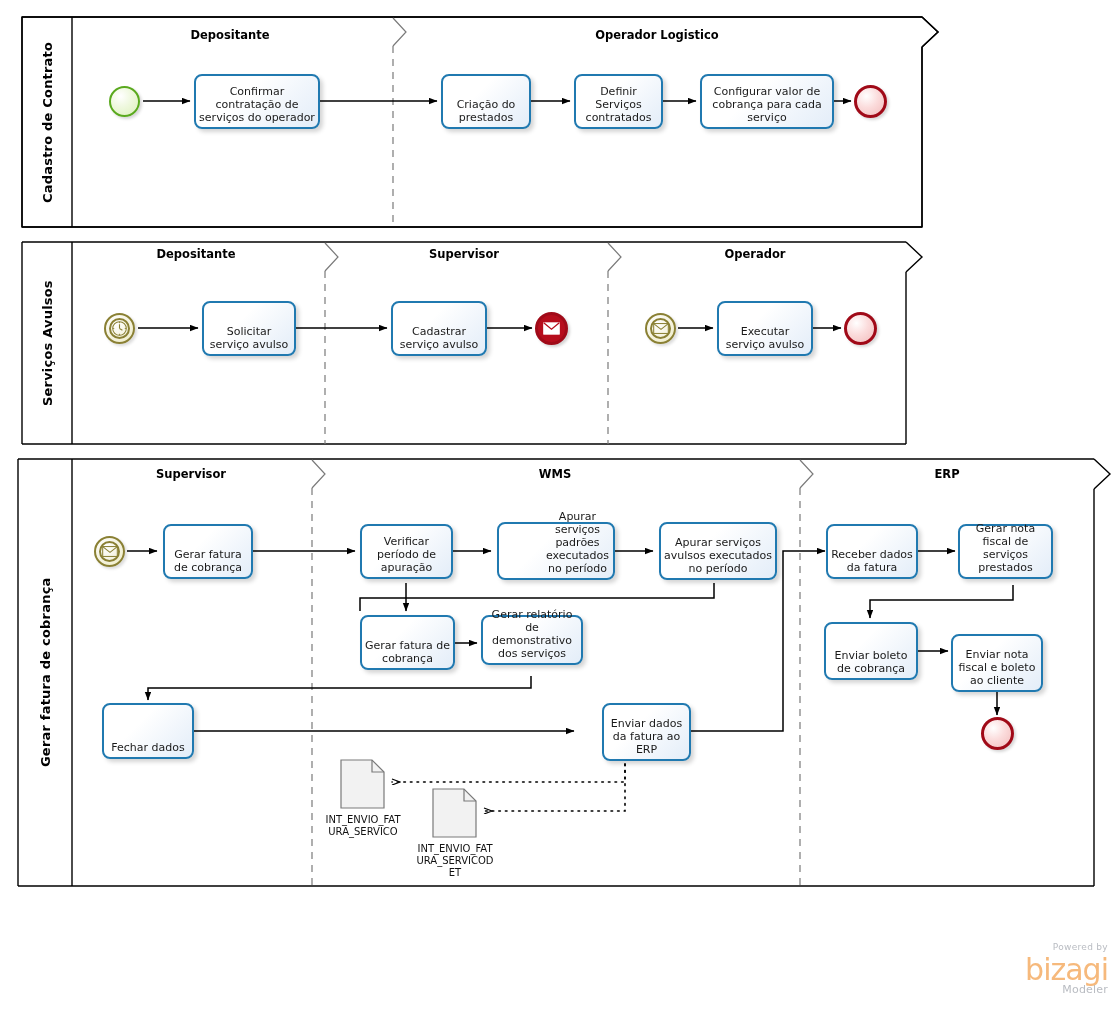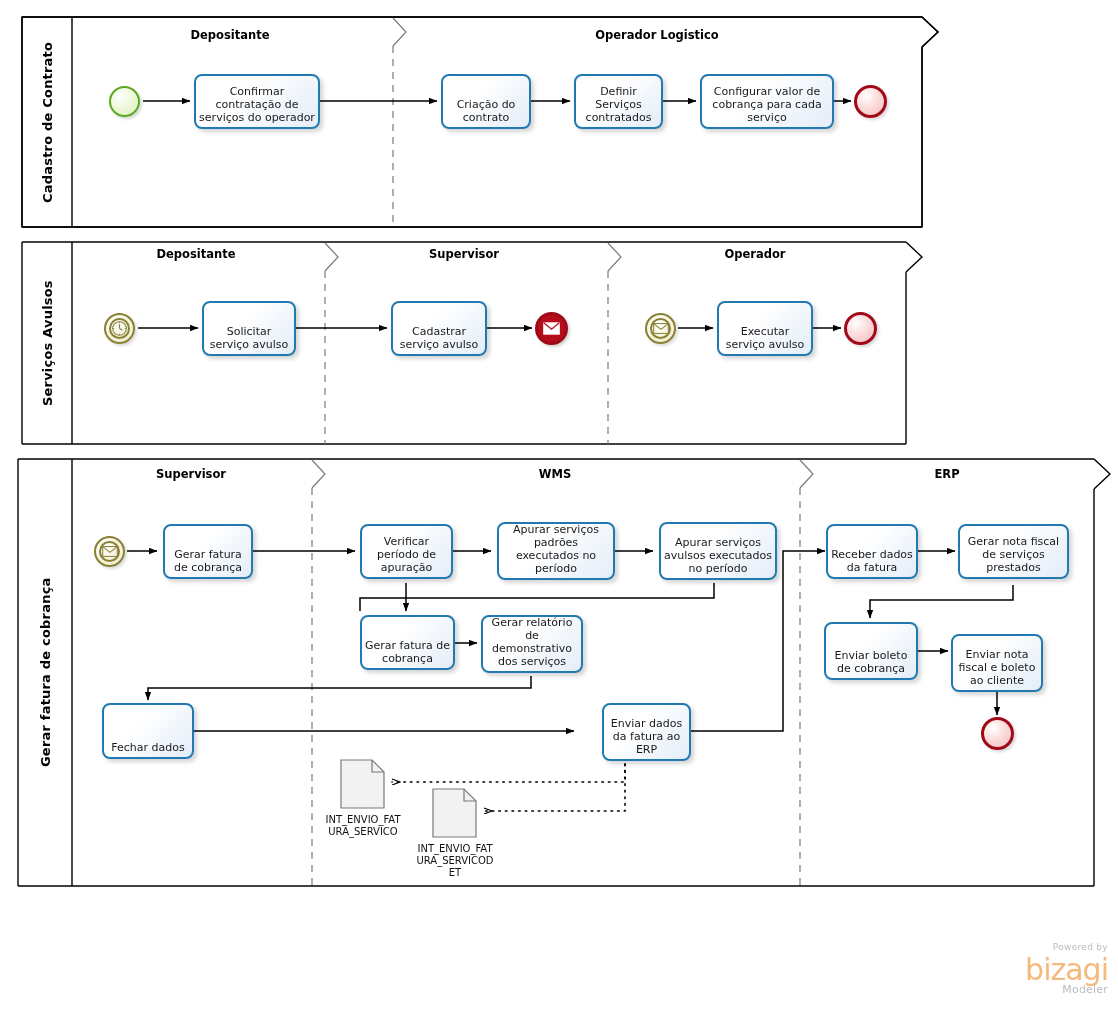--- a/index.html
+++ b/index.html
@@ -207,21 +207,21 @@
   <div class="lane-title" style="left:465px;top:467px;width:180px;">WMS</div>
   <div class="lane-title" style="left:857px;top:467px;width:180px;">ERP</div>
 
   <div class="event ev-start-plain" style="left:109px;top:86px;width:31px;height:31px;"></div>
 
   <div class="task" style="left:194px;top:74px;width:126px;height:55px;">
     <span>Confirmar contratação de serviços do operador</span>
   </div>
 
   <div class="task" style="left:441px;top:74px;width:90px;height:55px;">
-    <span>Criação do contrato</span>
+    <span>Criação do prestados</span>
   </div>
 
   <div class="task" style="left:574px;top:74px;width:89px;height:55px;">
     <span>Definir Serviços contratados</span>
   </div>
 
   <div class="task" style="left:700px;top:74px;width:134px;height:55px;">
     <span>Configurar valor de cobrança para cada serviço</span>
   </div>
 
@@ -278,49 +278,49 @@
   </div>
 
   <div class="task" style="left:163px;top:524px;width:90px;height:55px;">
     <span>Gerar fatura de cobrança</span>
   </div>
 
   <div class="task" style="left:360px;top:524px;width:93px;height:55px;">
     <span>Verificar período de apuração</span>
   </div>
 
-  <div class="task" style="left:497px;top:522px;width:118px;height:58px;">
+  <div class="task" style="left:497px;top:522px;width:118px;height:58px;padding-left:46px;">
     <span>Apurar serviços padrões executados no período</span>
   </div>
 
   <div class="task" style="left:659px;top:522px;width:118px;height:58px;">
     <span>Apurar serviços avulsos executados no período</span>
   </div>
 
   <div class="task" style="left:360px;top:615px;width:95px;height:55px;">
     <span>Gerar fatura de cobrança</span>
   </div>
 
-  <div class="task" style="left:481px;top:615px;width:102px;height:58px;">
+  <div class="task" style="left:481px;top:615px;width:102px;height:50px;">
     <span>Gerar relatório de demonstrativo dos serviços</span>
   </div>
 
   <div class="task" style="left:102px;top:703px;width:92px;height:56px;">
     <span>Fechar dados</span>
   </div>
 
   <div class="task" style="left:602px;top:703px;width:89px;height:58px;">
     <span>Enviar dados da fatura ao ERP</span>
   </div>
 
   <div class="task" style="left:826px;top:524px;width:92px;height:55px;">
     <span>Receber dados da fatura</span>
   </div>
 
-  <div class="task" style="left:958px;top:524px;width:111px;height:55px;">
+  <div class="task" style="left:958px;top:524px;width:95px;height:55px;">
     <span>Gerar nota fiscal de serviços prestados</span>
   </div>
 
   <div class="task" style="left:824px;top:622px;width:94px;height:58px;">
     <span>Enviar boleto de cobrança</span>
   </div>
 
   <div class="task" style="left:951px;top:622px;width:92px;height:58px;margin-top:12px;">
     <span>Enviar nota fiscal e boleto ao cliente</span>
   </div>

